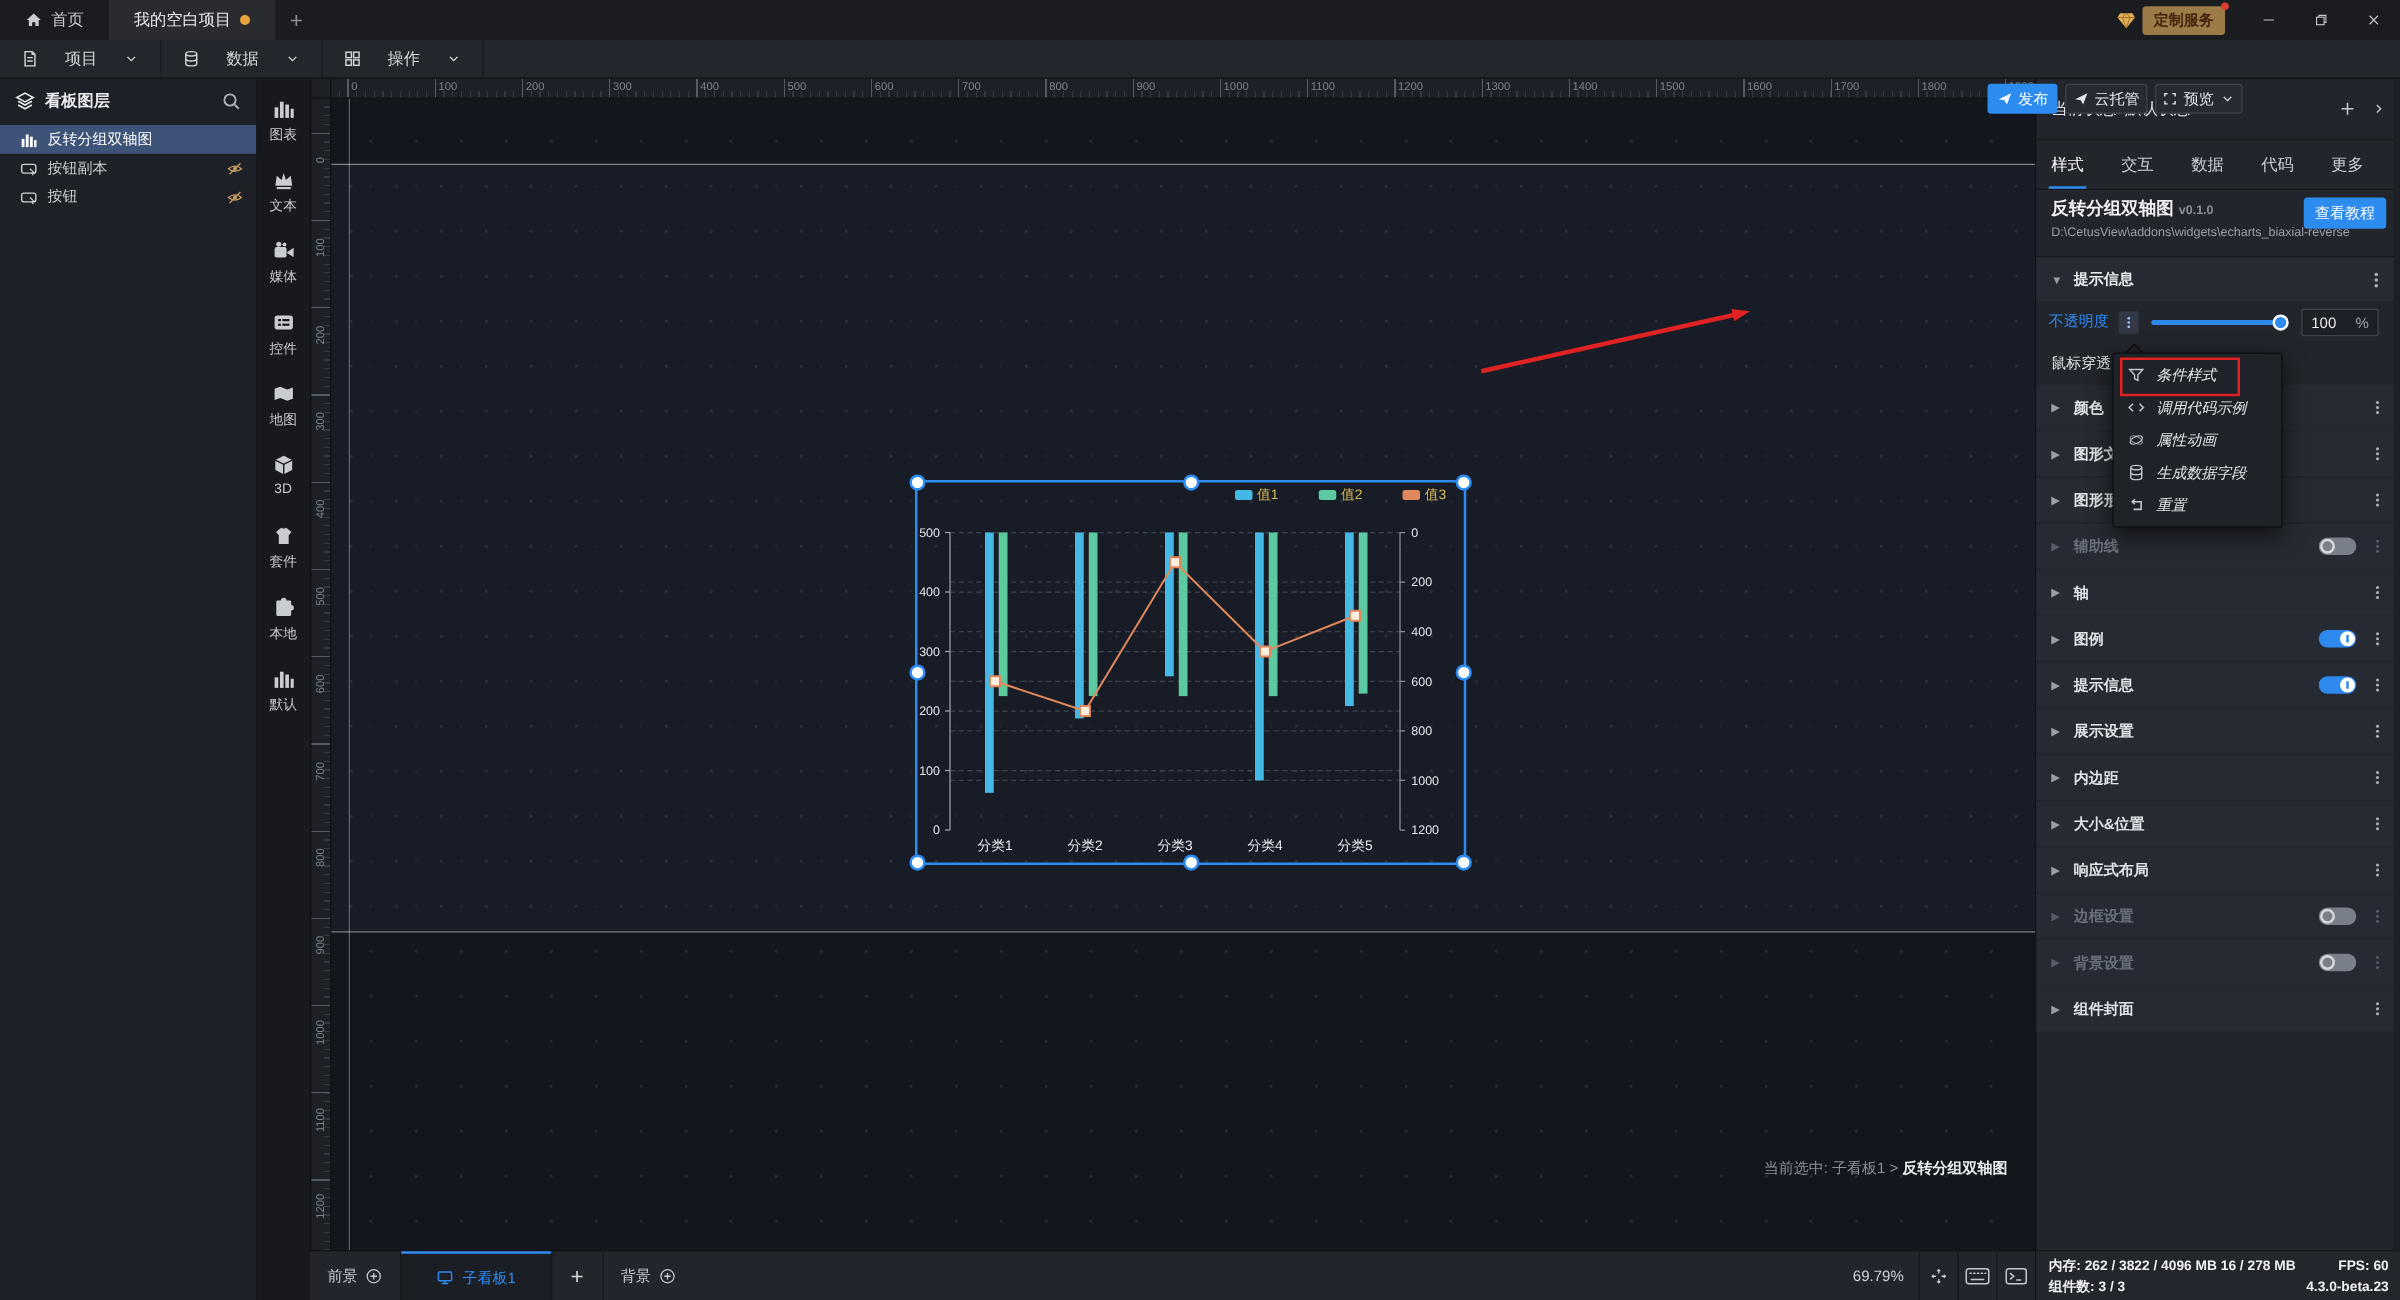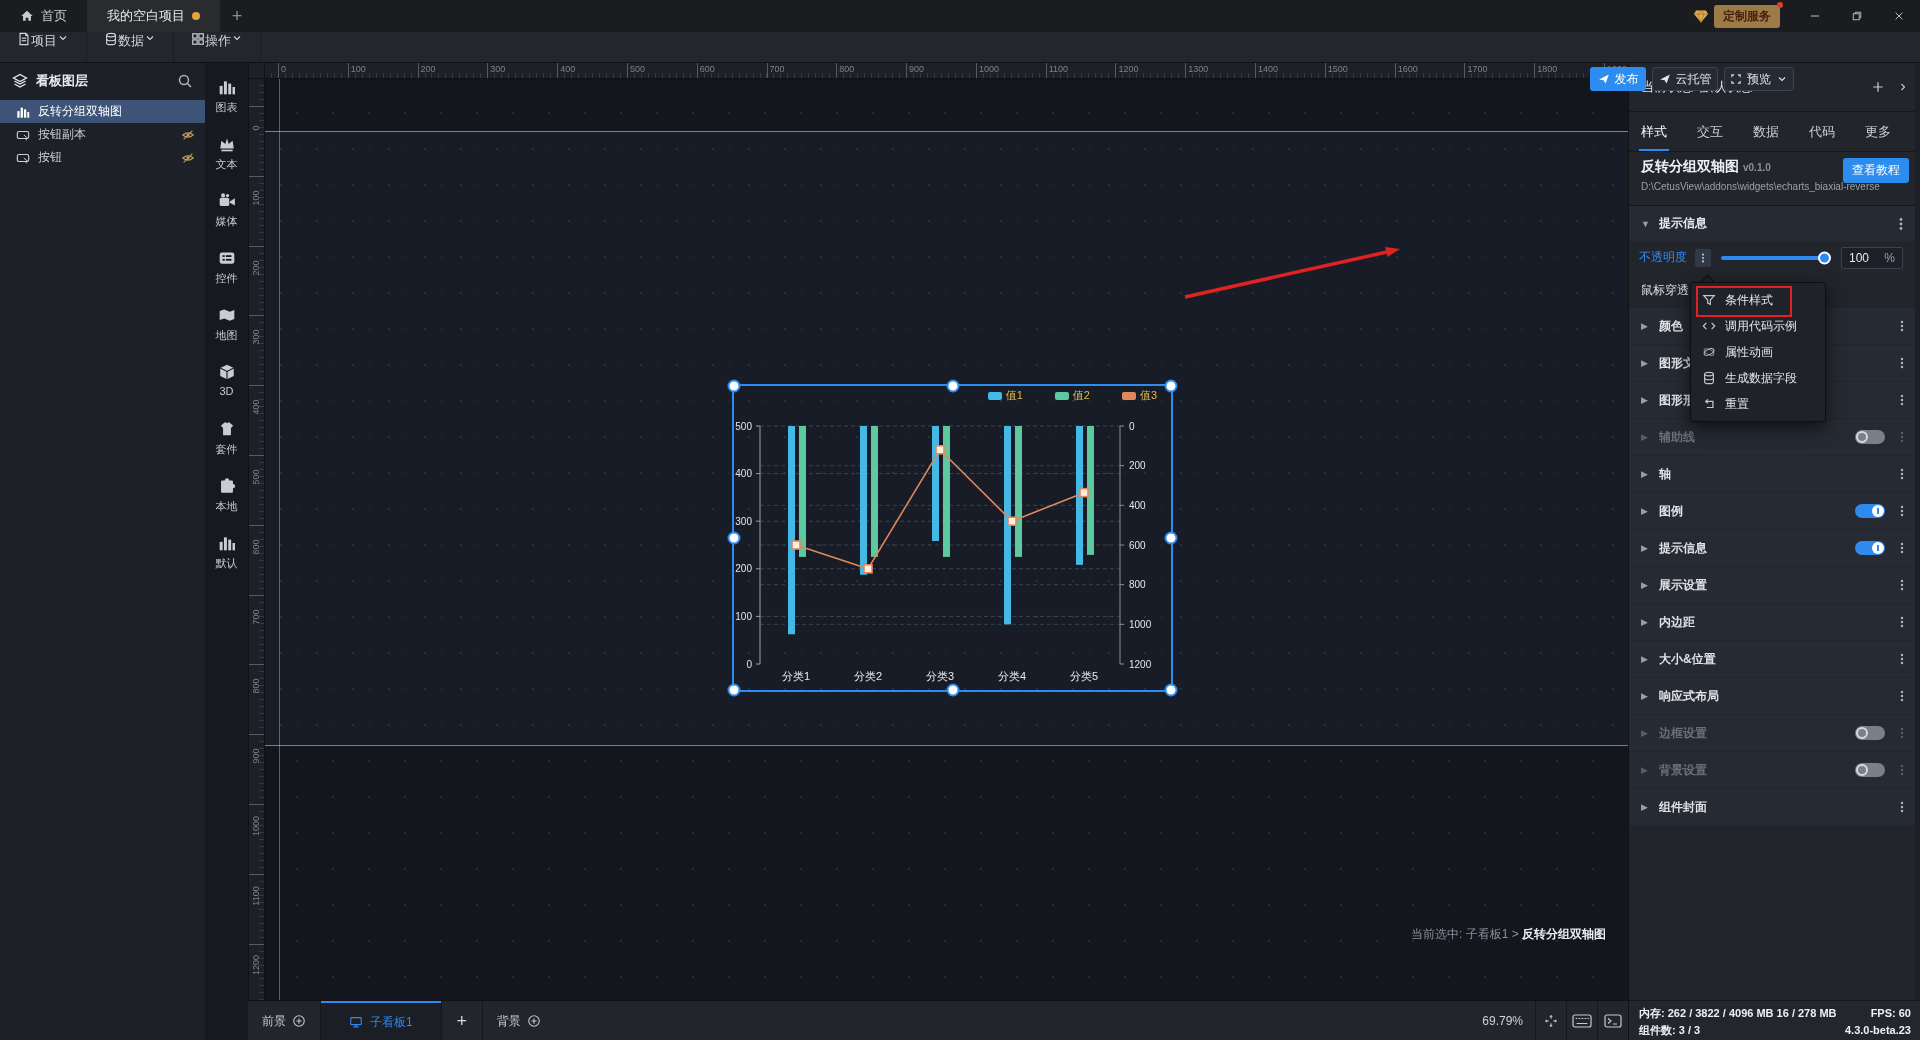--- a/index.html
+++ b/index.html
@@ -16,21 +16,21 @@
   .dot{width:8px;height:8px;border-radius:50%;background:#e8a33d;}
   .tb-plus{width:34px;display:flex;align-items:center;justify-content:center;color:#8b8f96;font-size:18px;}
   .tb-right{position:absolute;right:0;top:0;height:32px;display:flex;align-items:center;}
   .badge-wrap{display:flex;align-items:center;gap:5px;margin-right:14px;}
   .badge{position:relative;background:#9c7b48;color:#46220d;font-weight:bold;border-radius:3px;padding:3px 9px;font-size:12px;}
   .badge .notif{position:absolute;right:-3px;top:-3px;width:6px;height:6px;border-radius:50%;background:#e03b2f;}
   .winbtn{width:42px;height:32px;display:flex;align-items:center;justify-content:center;color:#c2c5c9;}
 
   
   .menubar{position:absolute;top:32px;left:0;right:0;height:30px;background:#23262d;border-bottom:1px solid #0f1114;display:flex;align-items:center;z-index:29;}
-  .menu-item{display:flex;gap:0;padding:0 17px;height:100%;color:#d3d6da;border-right:1px solid #1a1d23;font-size:13px;}
+  .menu-item{display:flex;align-items:center;gap:21px;padding:0 17px;height:100%;color:#d3d6da;border-right:1px solid #1a1d23;font-size:13px;}
   .mb-btn{position:absolute;top:35px;height:24px;display:flex;align-items:center;justify-content:center;gap:5px;border-radius:3px;font-size:12px;box-sizing:border-box;}
   .btn-primary{background:#2d8cf0;color:#fff;}
   .btn-dark{background:#262a33;border:1px solid #3c434f;color:#e2e5e9;}
 
   
   .layers{position:absolute;left:0;top:62px;bottom:0;width:205px;background:#1d2026;border-right:1px solid #121419;z-index:20;}
   .layers-header{height:38px;display:flex;align-items:center;gap:8px;padding:0 12px;color:#e9ebee;font-weight:bold;font-size:13px;}
   .layers-header .sr{margin-left:auto;color:#aeb3ba;}
   .layer-item{height:23px;display:flex;align-items:center;gap:8px;padding:0 10px 0 16px;color:#ccd0d5;cursor:default;}
   .layer-item.selected{background:#3d5478;color:#fff;}
@@ -117,21 +117,21 @@
   .toggle.on .knob{position:absolute;right:1px;top:1px;width:12px;height:12px;border-radius:50%;background:#fff;}
   .toggle.on .knob::after{content:"";position:absolute;left:5px;top:3px;width:2px;height:6px;background:#2f8af0;}
   .toggle.off{background:#7a8089;}
   .toggle.off .knob{position:absolute;left:1px;top:1px;width:12px;height:12px;border-radius:50%;background:#7a8089;border:2px solid #d7dade;box-sizing:border-box;}
   .rp-scroll{position:absolute;right:0;top:0;bottom:40px;width:6px;background:#1c1f25;}
   .rp-status{position:absolute;left:0;right:0;bottom:0;height:40px;background:#23262d;border-top:1px solid #15181d;box-sizing:border-box;padding:4px 10px 0 10px;font-size:11px;font-weight:bold;color:#eef0f3;}
   .st-row{display:flex;justify-content:space-between;line-height:17px;}
 
   
   .ctx-caret{position:absolute;left:1702px;top:277px;width:10px;height:10px;background:#1f2229;transform:rotate(45deg);z-index:41;border-left:1px solid #0d0f12;border-top:1px solid #0d0f12;}
-  .ctx-menu{position:absolute;left:1690px;top:282px;width:134px;background:#1f2229;border:1px solid #0d0f12;border-radius:2px;box-shadow:0 6px 18px rgba(0,0,0,.6);z-index:42;padding:4px 0;}
+  .ctx-menu{position:absolute;left:1690px;top:282px;width:134px;background:#1f2229;border:1px solid #0d0f12;border-radius:2px;box-shadow:0 6px 18px rgba(0,0,0,.6);z-index:42;padding:4px 0;font-style:italic;}
   .ctx-item{height:26px;display:flex;align-items:center;gap:9px;padding:0 11px;color:#e3e6eb;font-size:12px;}
   .ctx-item .ic{color:#c3c8cf;}
   .ctx-hl{position:absolute;left:5px;top:3px;width:92px;height:27px;border:2px solid #e02222;pointer-events:none;}
 
   .overlay-svg{position:absolute;left:0;top:0;width:1920px;height:1040px;z-index:50;pointer-events:none;}
 </style>
 </head>
 <body>
 
 <div class="app">

